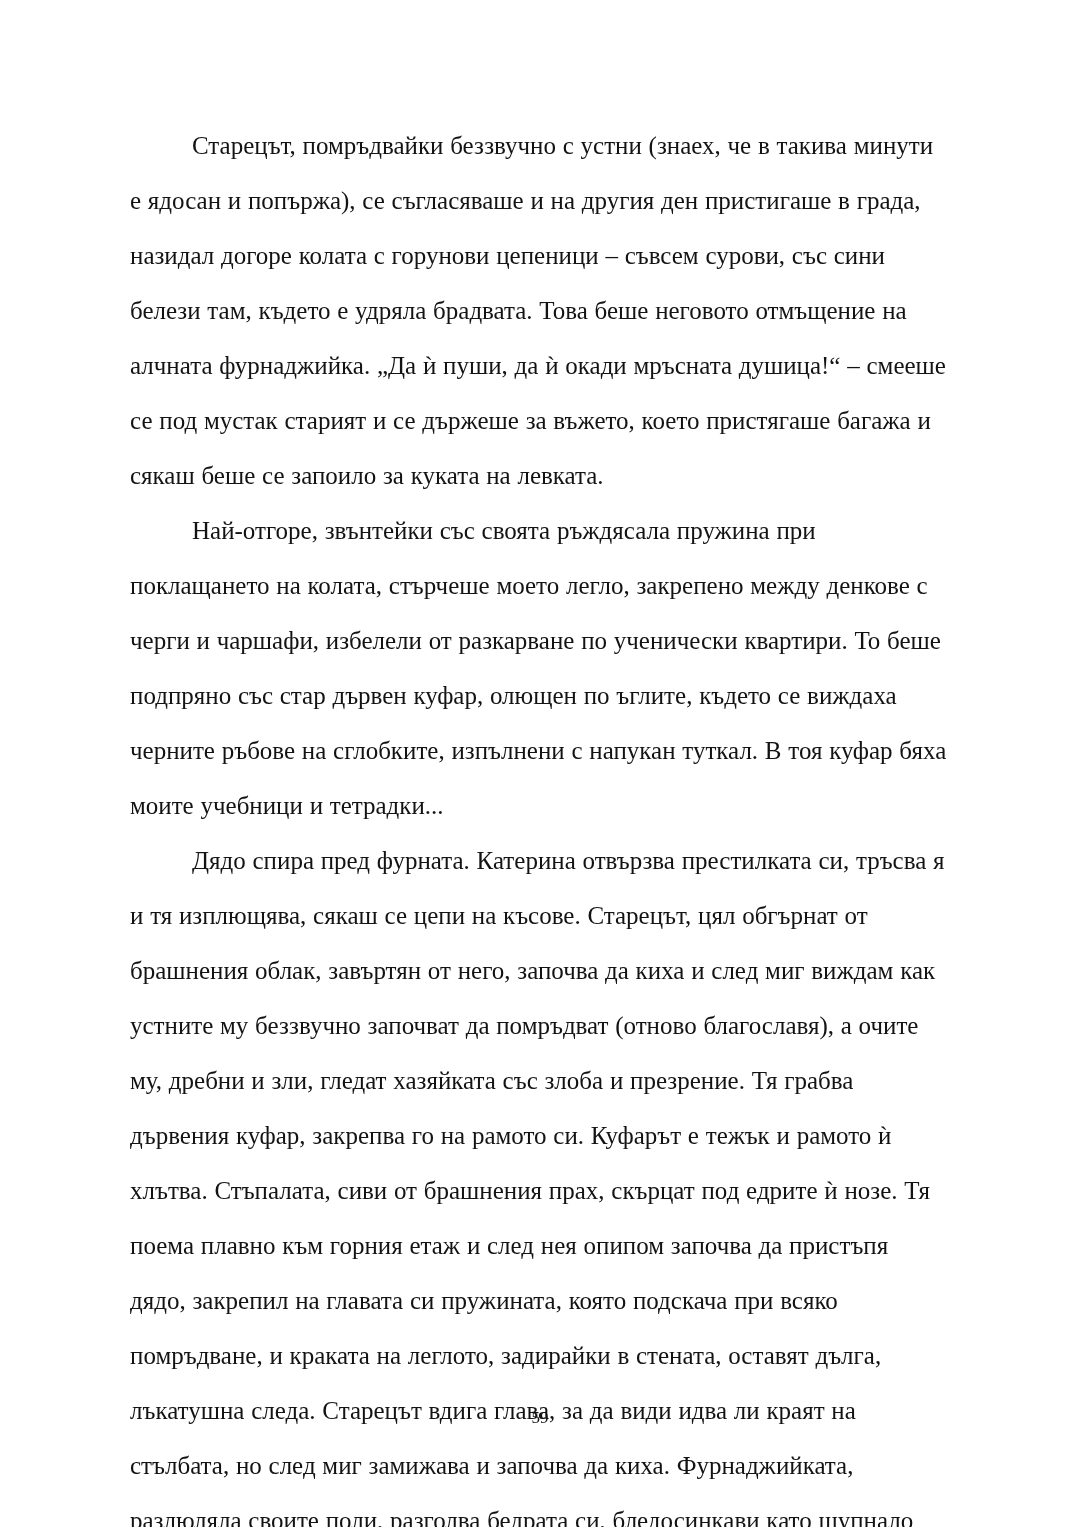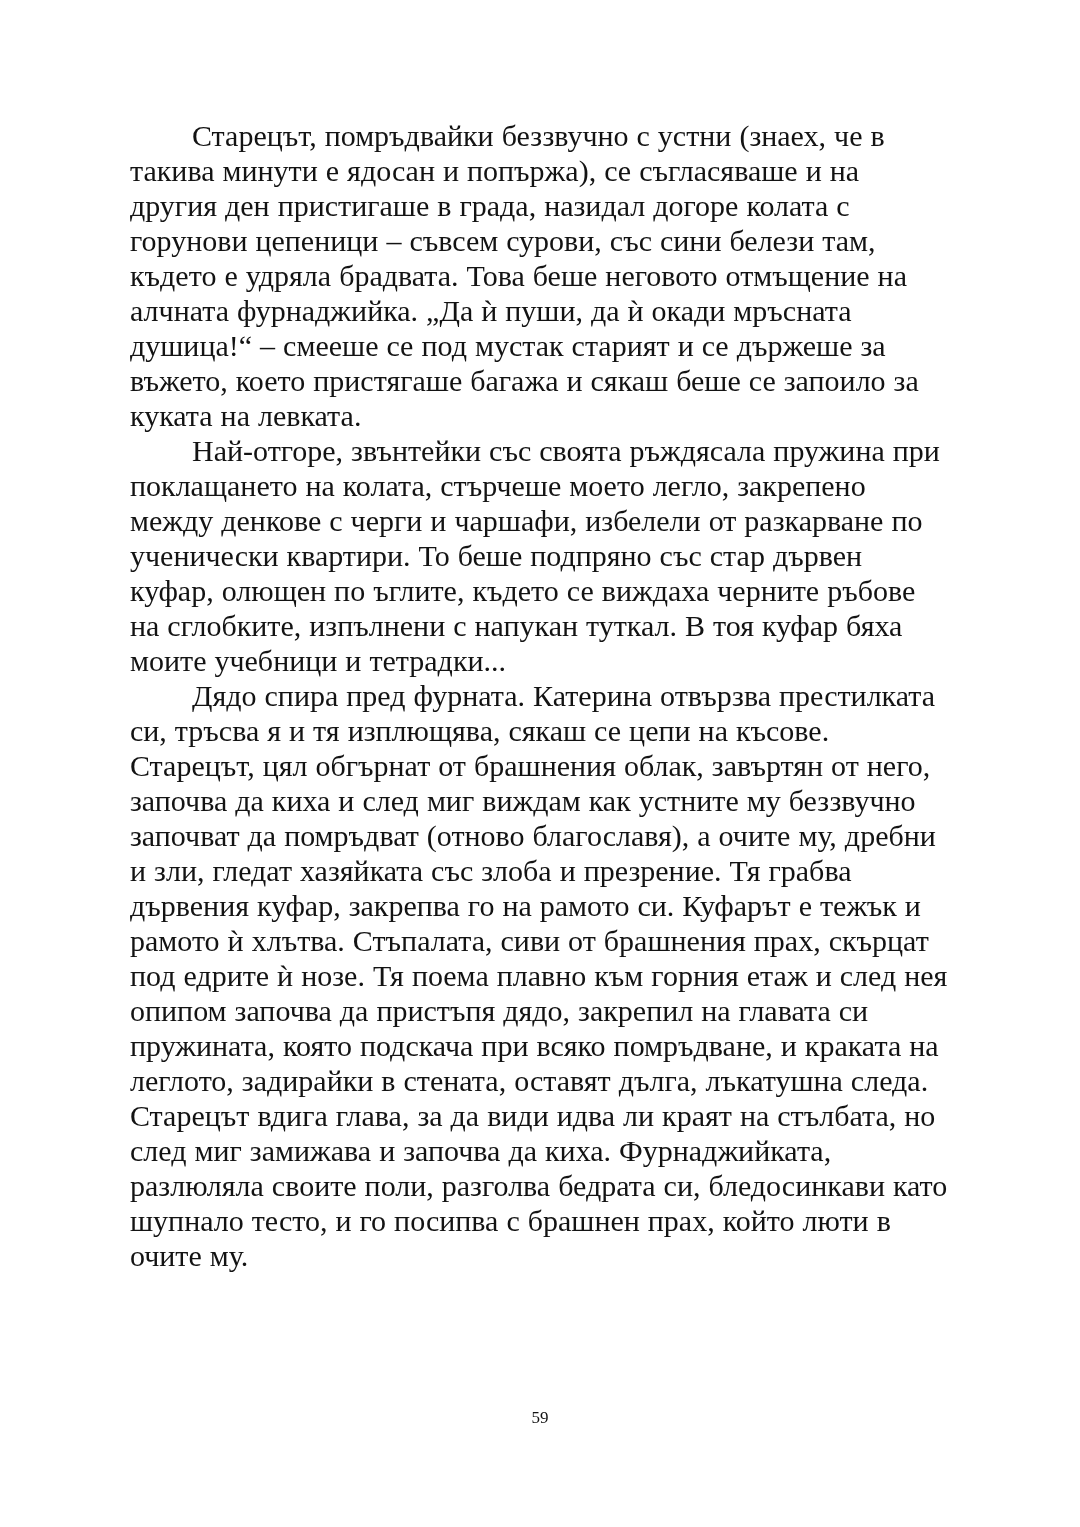--- a/index.html
+++ b/index.html
@@ -16,22 +16,22 @@
     font-family: "Liberation Serif", "DejaVu Serif", serif;
     color: #131313;
   }
   .content {
     position: absolute;
     left: 130px;
     top: 118px;
     width: 820px;
   }
   .para {
-    font-size: 30px;
-    line-height: 35px;
+    font-size: 25px;
+    line-height: 55px;
     text-align: left;
     text-indent: 62px;
     margin: 0;
     hyphens: none;
     word-spacing: 0.5px;
   }
   .page-number {
     position: absolute;
     left: 0;
     right: 0;

